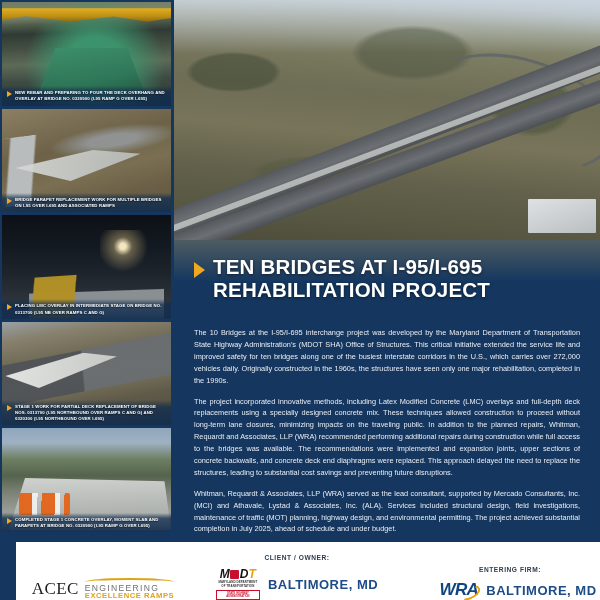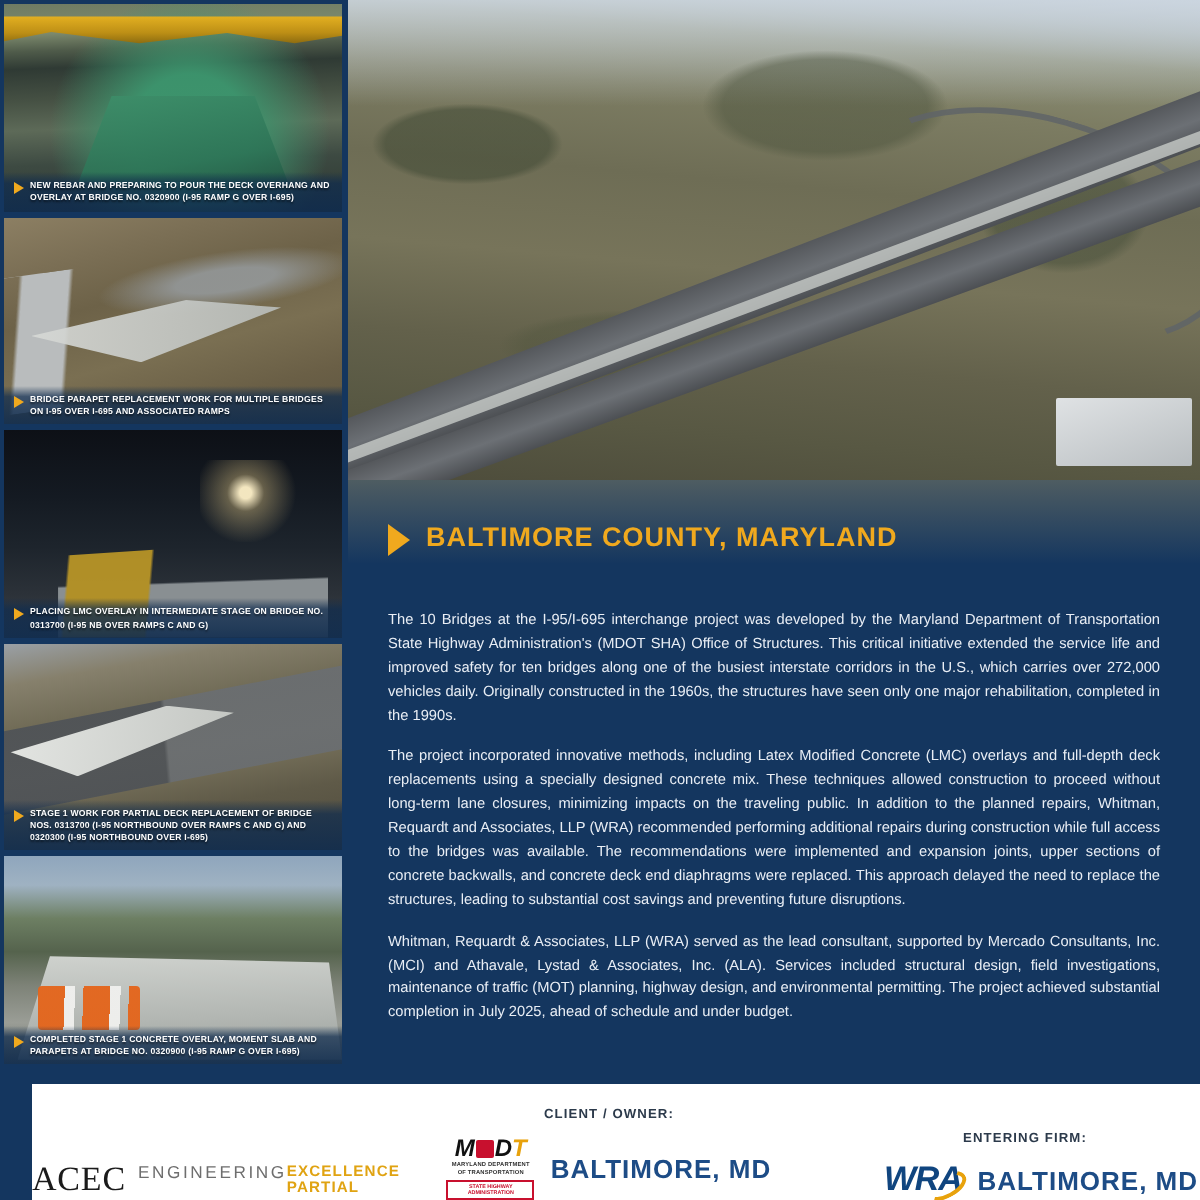--- a/index.html
+++ b/index.html
@@ -206,21 +206,21 @@
   .f-label {
     font-size:6.6px; font-weight:700; letter-spacing:.55px;
     color:#2c3a4b; text-transform:uppercase; margin-bottom:7px;
   }
   .f-row { display:flex; align-items:center; gap:8px; }
   .f-city { font-size:13px; font-weight:700; letter-spacing:.5px; color:#1d4c86; }
 
   
   .acec-lockup { display:flex; align-items:center; gap:6px; }
   .acec-word { font-family:"Liberation Serif", serif; font-size:17px; letter-spacing:.4px; color:#1b1b1b; }
-  .acec-right { display:flex; flex-direction:row; line-height:1; }
+  .acec-right { display:flex; flex-direction:column; line-height:1; }
   .acec-arc { width:100%; height:4px; border-top:2px solid #e0a312; border-radius:50%/100% 100% 0 0; margin-bottom:2px; }
   .acec-eng { font-size:8.6px; letter-spacing:1.3px; color:#6e6e6e; }
   .acec-exc { font-size:7.6px; font-weight:700; letter-spacing:.55px; color:#e0a312; }
 
   
   .mdot { display:flex; flex-direction:column; align-items:center; width:44px; }
   .mdot-word { display:flex; align-items:center; font-weight:700; font-size:12px; line-height:1; }
   .mdot-m { color:#111; font-style:italic; }
   .mdot-o { width:9px; height:9px; background:#c8102e; border-radius:1px; margin:0 .5px; }
   .mdot-d { color:#111; font-style:italic; }
@@ -297,41 +297,41 @@
     <div class="median"></div>
     <div class="road-b"></div>
     <div class="bldg"></div>
   </div>
 
   <div class="panel">
 
     <div class="title-row">
       <span class="title-arrow"></span>
       <div class="titles">
-        <div class="subtitle">BALTIMORE COUNTY, MARYLAND</div>
+        <h1>TEN BRIDGES AT I-95/I-695 REHABILITATION PROJECT</h1>
       </div>
     </div>
 
     <div class="body-copy">
       <p>The 10 Bridges at the I-95/I-695 interchange project was developed by the Maryland Department of Transportation State Highway Administration's (MDOT SHA) Office of Structures. This critical initiative extended the service life and improved safety for ten bridges along one of the busiest interstate corridors in the U.S., which carries over 272,000 vehicles daily. Originally constructed in the 1960s, the structures have seen only one major rehabilitation, completed in the 1990s.</p>
       <p>The project incorporated innovative methods, including Latex Modified Concrete (LMC) overlays and full-depth deck replacements using a specially designed concrete mix. These techniques allowed construction to proceed without long-term lane closures, minimizing impacts on the traveling public. In addition to the planned repairs, Whitman, Requardt and Associates, LLP (WRA) recommended performing additional repairs during construction while full access to the bridges was available. The recommendations were implemented and expansion joints, upper sections of concrete backwalls, and concrete deck end diaphragms were replaced. This approach delayed the need to replace the structures, leading to substantial cost savings and preventing future disruptions.</p>
       <p>Whitman, Requardt &amp; Associates, LLP (WRA) served as the lead consultant, supported by Mercado Consultants, Inc. (MCI) and Athavale, Lystad &amp; Associates, Inc. (ALA). Services included structural design, field investigations, maintenance of traffic (MOT) planning, highway design, and environmental permitting. The project achieved substantial completion in July 2025, ahead of schedule and under budget.</p>
     </div>
 
   </div>
 
   <div class="footer">
 
     <div class="f-sec acec">
       <div class="acec-lockup">
         <span class="acec-word">ACEC</span>
         <span class="acec-right">
           <span class="acec-arc"></span>
           <span class="acec-eng">ENGINEERING</span>
-          <span class="acec-exc">EXCELLENCE PARTIAL</span>
+          <span class="acec-exc">EXCELLENCE RAMPS</span>
         </span>
       </div>
     </div>
 
     <div class="f-div"></div>
 
     <div class="f-sec client">
       <div class="f-label">CLIENT / OWNER:</div>
       <div class="f-row">
         <div class="mdot">

